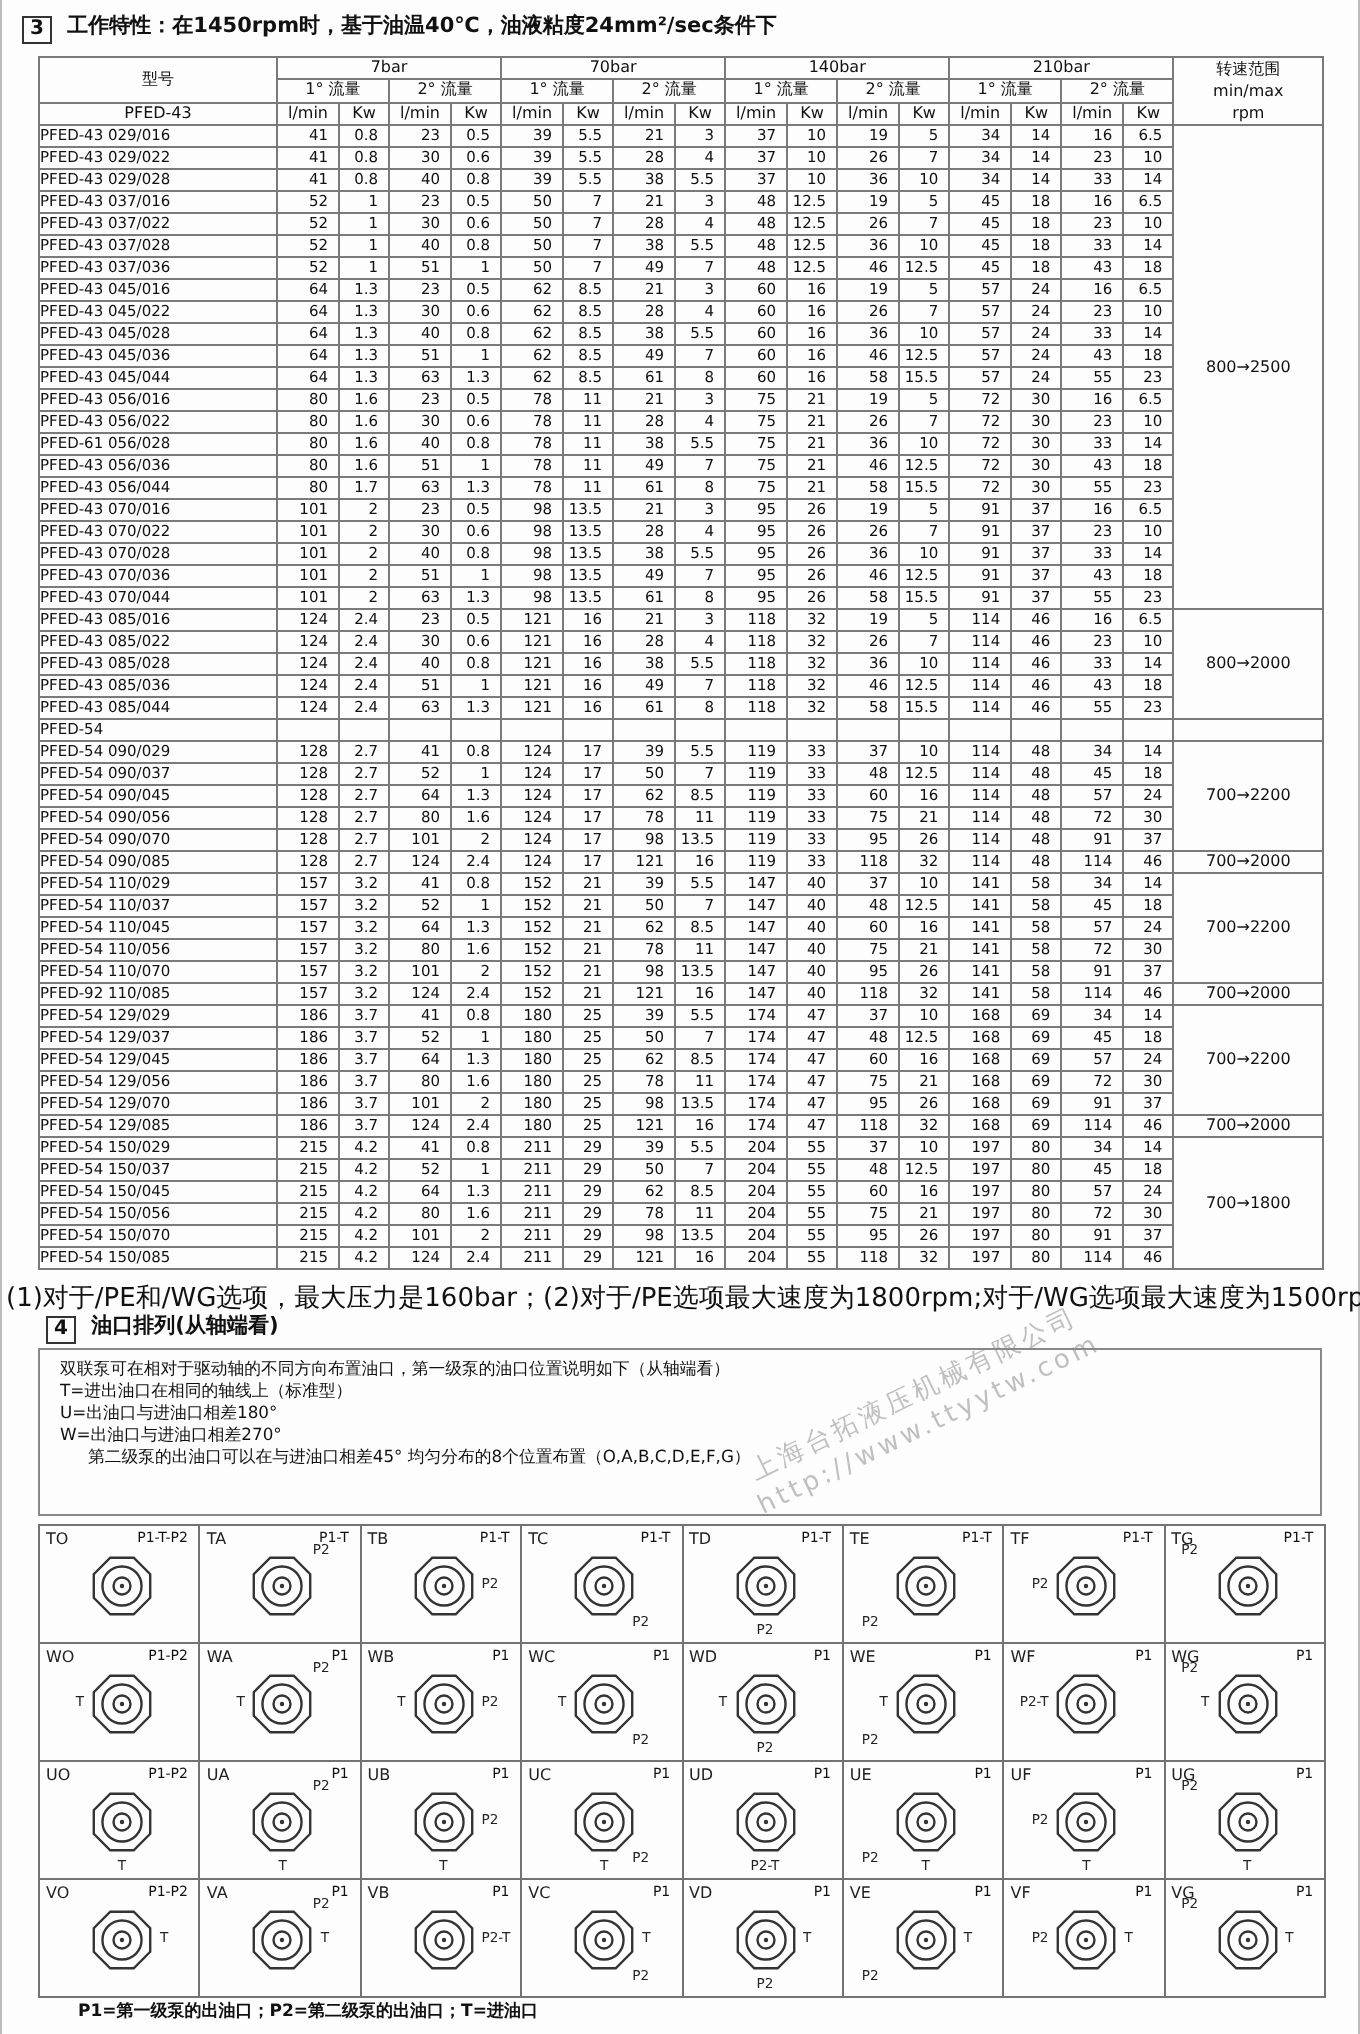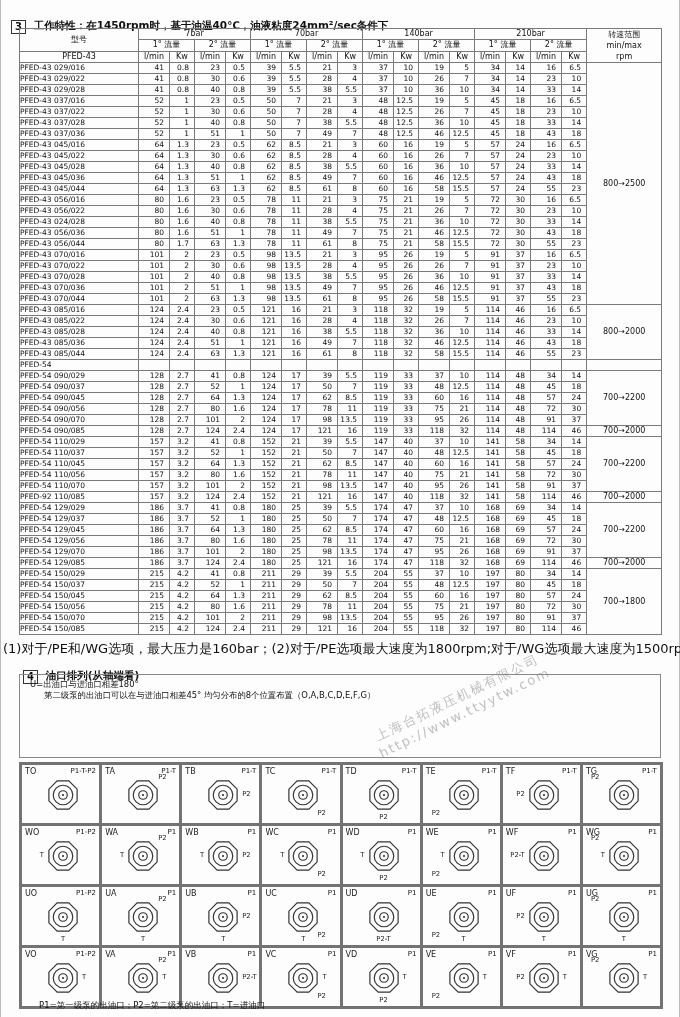--- a/index.html
+++ b/index.html
@@ -4,21 +4,21 @@
 <style>
   html,body{margin:0;padding:0;}
   body{
     width:680px;height:1017px;overflow:hidden;position:relative;
     background:#fdfdfd;color:#111;
     font-family:"DejaVu Sans","Liberation Sans",sans-serif;
   }
   .page{position:absolute;inset:0;border-left:1px solid #bbb;border-right:1px solid #bbb;}
 
   
-  .sec-head{position:absolute;left:10px;font-size:10.5px;font-weight:bold;white-space:nowrap;margin-top:13px;}
+  .sec-head{position:absolute;left:10px;font-size:10.5px;font-weight:bold;white-space:nowrap;}
   .sec-num{display:inline-block;border:1px solid #333;min-width:11px;height:12px;line-height:12px;
     text-align:center;padding:0 1px;margin-right:4px;font-size:10px;vertical-align:-1px;}
   #sec3-head{top:6px;}
   #sec4-head{top:656px;padding-left:12px;}
 
   
   table.spec{
     position:absolute;left:18px;top:28px;border-collapse:collapse;table-layout:fixed;
     width:520px;border:1.5px solid #444;padding-left:28px;
   }
@@ -50,37 +50,37 @@
     position:absolute;left:300px;top:688px;width:320px;text-align:center;
     transform:rotate(-26deg);color:rgba(140,140,140,0.55);
     font-size:13px;letter-spacing:2px;pointer-events:none;line-height:17px;
   }
 
   
   table.ports{
     position:absolute;left:18px;top:762px;border-collapse:collapse;table-layout:fixed;
     width:644px;border:1.5px solid #555;
   }
-  .ports td{border:3px solid #737373;padding:0;height:58px;vertical-align:top;}
+  .ports td{border:1px solid #737373;padding:0;height:58px;vertical-align:top;}
   .pd{position:relative;width:100%;height:58px;font-size:6.8px;}
   .pd-code{position:absolute;left:3px;top:2px;font-size:8px;color:#222;}
   .pd-top{position:absolute;left:10px;top:2px;width:64px;text-align:right;font-size:7px;}
   .oct{position:absolute;left:24px;top:13px;width:34px;height:34px;}
   .oct polygon,.oct circle{fill:none;stroke:#333;stroke-width:1.4;}
   .oct circle.dot{fill:#333;stroke:none;}
   .pd-lab{position:absolute;font-size:6.8px;color:#222;white-space:nowrap;}
   .pos-tl{left:8px;top:8px;}
   .pos-tr{left:56px;top:8px;}
   .pos-r{left:60px;top:25px;}
   .pos-br{left:55px;top:44px;}
   .pos-b{left:10px;top:48px;width:62px;text-align:center;}
   .pos-bl{left:9px;top:44px;}
   .pos-l{left:0;top:25px;width:22px;text-align:right;}
 
-  #legend{position:absolute;left:14px;top:1000px;font-size:8.5px;font-weight:normal;white-space:nowrap;padding-left:24px;}
+  #legend{position:absolute;left:14px;top:1000px;font-size:8.5px;font-weight:bold;white-space:nowrap;padding-left:24px;}
 </style>
 </head>
 <body>
 
 <div class="page" data-name="catalog-page">
 
   <div class="sec-head" id="sec3-head" data-name="section3-heading">
     <span class="sec-num" data-name="section3-number">3</span>
     <span data-name="section3-title">工作特性：在1450rpm时，基于油温40℃，油液粘度24mm²/sec条件下</span>
   </div>
@@ -411,21 +411,21 @@
           <td class="num flow" data-name="value-cell">75</td>
           <td class="num kw" data-name="value-cell">21</td>
           <td class="num flow" data-name="value-cell">26</td>
           <td class="num kw" data-name="value-cell">7</td>
           <td class="num flow" data-name="value-cell">72</td>
           <td class="num kw" data-name="value-cell">30</td>
           <td class="num flow" data-name="value-cell">23</td>
           <td class="num kw" data-name="value-cell">10</td>
         </tr>
         <tr data-name="spec-table-row">
-          <td class="model" data-name="model-cell">PFED-43 024/028</td>
+          <td class="model" data-name="model-cell">PFED-61 056/028</td>
           <td class="num flow" data-name="value-cell">80</td>
           <td class="num kw" data-name="value-cell">1.6</td>
           <td class="num flow" data-name="value-cell">40</td>
           <td class="num kw" data-name="value-cell">0.8</td>
           <td class="num flow" data-name="value-cell">78</td>
           <td class="num kw" data-name="value-cell">11</td>
           <td class="num flow" data-name="value-cell">38</td>
           <td class="num kw" data-name="value-cell">5.5</td>
           <td class="num flow" data-name="value-cell">75</td>
           <td class="num kw" data-name="value-cell">21</td>
@@ -1152,21 +1152,24 @@
   </table>
 
   <div id="footnote" data-name="table-footnote">(1)对于/PE和/WG选项，最大压力是160bar；(2)对于/PE选项最大速度为1800rpm;对于/WG选项最大速度为1500rpm。</div>
 
   <div class="sec-head" id="sec4-head" data-name="section4-heading">
     <span class="sec-num" data-name="section4-number">4</span>
     <span data-name="section4-title">油口排列(从轴端看)</span>
   </div>
 
   <div id="port-notes" data-name="port-arrangement-notes">
+      <div class="line" data-name="port-note-line">双联泵可在相对于驱动轴的不同方向布置油口，第一级泵的油口位置说明如下（从轴端看）</div>
+      <div class="line" data-name="port-note-line">T=进出油口在相同的轴线上（标准型）</div>
       <div class="line" data-name="port-note-line">U=出油口与进油口相差180°</div>
+      <div class="line" data-name="port-note-line">W=出油口与进油口相差270°</div>
       <div class="line indent" data-name="port-note-line">第二级泵的出油口可以在与进油口相差45° 均匀分布的8个位置布置（O,A,B,C,D,E,F,G）</div>
     </div>
 
   <div id="watermark" data-name="watermark">
     <div data-name="watermark-company">上海台拓液压机械有限公司</div>
     <div data-name="watermark-url">http://www.ttyytw.com</div>
   </div>
 
   <table class="ports" data-name="port-grid">
     <tbody id="port-grid-body" data-name="port-grid-body">

